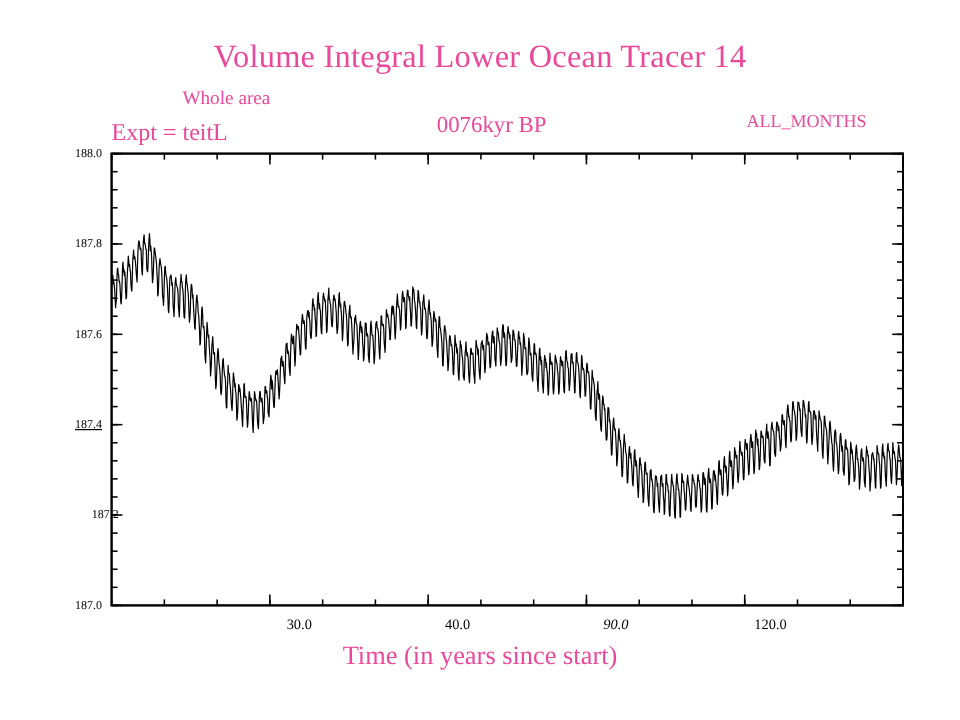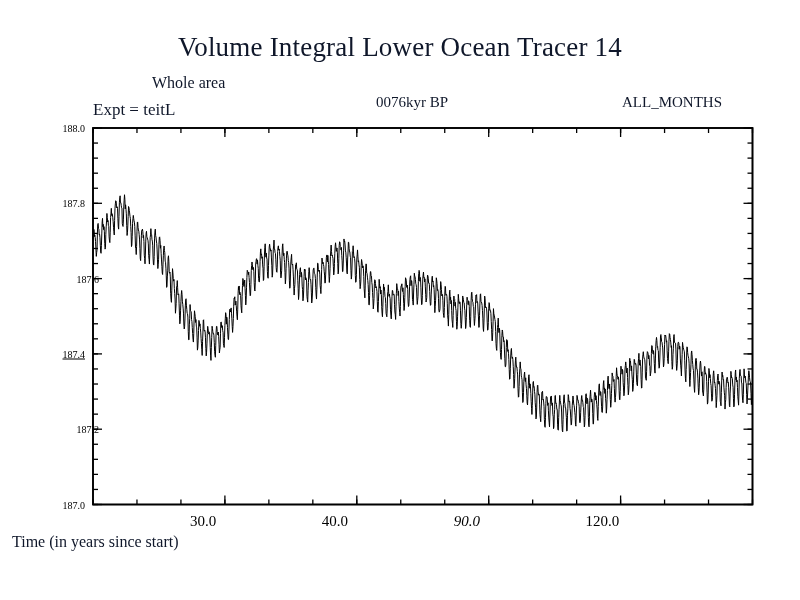--- a/index.html
+++ b/index.html
@@ -3,45 +3,45 @@
 <meta charset="utf-8">
 <style>
   html,body{margin:0;padding:0;}
   body{
     width:800px;height:600px;background:#ffffff;overflow:hidden;
     font-family:"Liberation Serif","DejaVu Serif",serif;color:#000;
     -webkit-font-smoothing:antialiased;
   }
   #page{position:relative;width:800px;height:600px;}
 
-  .txt{position:absolute;white-space:nowrap;color:#0f172a;}
+  .txt{position:absolute;white-space:nowrap;color:#ec4899;}
 
   #title{
     left:0;right:0;top:32px;text-align:center;
     font-size:27px;letter-spacing:.2px;
   }
   #subtitle{
     left:152px;top:74px;font-size:16px;
   }
-  #expt{left:93px;top:100px;font-size:17px;}
-  #age{left:376px;top:94px;font-size:15px;}
+  #expt{left:93px;top:100px;font-size:20px;}
+  #age{left:364px;top:94px;font-size:19px;}
   #months{left:622px;top:94px;font-size:15px;}
 
   #xlabel{
-    left:12px;right:0;top:533px;font-size:16px;
+    left:0;right:0;top:533px;text-align:center;font-size:22px;
   }
 
   #plotwrap{position:absolute;left:0;top:0;width:800px;height:600px;}
 
   .ytick-label{
     position:absolute;right:0;font-size:10px;text-align:right;
     width:60px;transform:translateY(-50%);
   }
   .xtick-label{
-    position:absolute;font-size:15px;text-align:left;
+    position:absolute;font-size:12px;text-align:right;
     width:70px;transform:translateX(-50%);
   }
   svg{position:absolute;left:0;top:0;}
 </style>
 </head>
 <body>
 
 <div id="page">
 
   <div class="txt" id="title">Volume Integral Lower Ocean Tracer 14</div>
@@ -163,21 +163,21 @@
         <line x1="752.5" y1="203.29999999999575" x2="743.5" y2="203.29999999999575" stroke="#000" stroke-width="1.3"></line>
         <line x1="93" y1="128" x2="102" y2="128" stroke="#000" stroke-width="1.3"></line>
         <line x1="752.5" y1="128" x2="743.5" y2="128" stroke="#000" stroke-width="1.3"></line>
         <polyline points="93.00,238.32 93.37,229.98 93.73,229.45 94.10,229.52 94.47,236.48 94.83,235.13 95.20,237.41 95.56,241.60 95.93,248.88 96.30,256.36 96.66,252.56 97.03,250.24 97.40,233.14 97.76,224.36 98.13,223.43 98.50,228.44 98.86,229.12 99.23,234.78 99.59,234.18 99.96,237.57 100.33,245.24 100.69,252.10 101.06,253.31 101.43,245.32 101.79,233.94 102.16,221.77 102.53,218.36 102.89,226.67 103.26,224.37 103.63,229.63 103.99,226.61 104.36,231.79 104.72,243.38 105.09,249.13 105.46,247.67 105.82,234.40 106.19,226.89 106.56,220.94 106.92,213.44 107.29,217.46 107.66,221.99 108.02,220.51 108.39,225.29 108.75,226.67 109.12,236.87 109.49,240.97 109.85,242.60 110.22,232.16 110.59,217.53 110.95,213.83 111.32,208.33 111.69,215.52 112.05,213.66 112.42,214.40 112.78,217.61 113.15,221.59 113.52,227.26 113.88,231.50 114.25,234.98 114.62,220.35 114.98,208.76 115.35,203.85 115.72,200.74 116.08,201.09 116.45,205.10 116.82,208.01 117.18,206.82 117.55,208.73 117.91,218.69 118.28,226.67 118.65,229.14 119.01,216.47 119.38,202.80 119.75,197.94 120.11,195.81 120.48,202.84 120.85,202.65 121.21,205.32 121.58,207.76 121.94,208.07 122.31,223.63 122.68,225.66 123.04,226.48 123.41,219.89 123.78,206.94 124.14,200.28 124.51,194.74 124.88,199.39 125.24,208.88 125.61,204.80 125.97,209.19 126.34,213.83 126.71,225.74 127.07,235.49 127.44,232.78 127.81,225.89 128.17,216.54 128.54,206.48 128.91,207.33 129.27,210.27 129.64,212.93 130.01,216.30 130.37,218.25 130.74,226.41 131.10,232.64 131.47,246.60 131.84,245.04 132.20,236.72 132.57,223.40 132.94,218.76 133.30,215.40 133.67,218.31 134.04,220.92 134.40,222.19 134.77,226.64 135.13,235.87 135.50,247.01 135.87,248.79 136.23,254.54 136.60,246.48 136.97,231.76 137.33,222.51 137.70,221.93 138.07,227.44 138.43,229.98 138.80,231.15 139.17,234.66 139.53,239.08 139.90,248.37 140.26,258.39 140.63,260.64 141.00,250.99 141.36,235.82 141.73,230.44 142.10,230.59 142.46,229.10 142.83,231.65 143.20,237.83 143.56,235.42 143.93,241.59 144.29,255.16 144.66,258.52 145.03,263.83 145.39,254.04 145.76,241.10 146.13,233.13 146.49,231.28 146.86,236.66 147.23,237.65 147.59,239.12 147.96,240.29 148.32,243.86 148.69,255.67 149.06,259.54 149.42,264.06 149.79,253.56 150.16,237.50 150.52,234.89 150.89,228.65 151.26,234.51 151.62,234.49 151.99,239.74 152.35,241.09 152.72,245.82 153.09,258.14 153.45,264.33 153.82,265.09 154.19,256.36 154.55,238.91 154.92,232.11 155.29,229.12 155.65,235.71 156.02,237.16 156.39,241.02 156.75,243.40 157.12,249.94 157.48,259.94 157.85,268.56 158.22,264.81 158.58,259.23 158.95,244.47 159.32,237.47 159.68,236.87 160.05,240.67 160.42,248.22 160.78,245.44 161.15,253.64 161.51,259.94 161.88,266.30 162.25,273.04 162.61,274.51 162.98,264.84 163.35,255.74 163.71,248.87 164.08,245.97 164.45,250.45 164.81,252.70 165.18,261.16 165.55,262.22 165.91,268.18 166.28,275.87 166.64,287.39 167.01,286.07 167.38,276.09 167.74,270.20 168.11,257.78 168.48,255.78 168.84,261.19 169.21,271.85 169.58,273.23 169.94,272.02 170.31,276.89 170.67,293.31 171.04,299.36 171.41,302.34 171.77,290.81 172.14,279.92 172.51,268.66 172.87,272.27 173.24,278.36 173.61,281.11 173.97,279.43 174.34,288.40 174.70,293.40 175.07,299.06 175.44,313.24 175.80,308.83 176.17,303.54 176.54,288.03 176.90,285.54 177.27,280.58 177.64,287.77 178.00,294.91 178.37,294.15 178.74,293.81 179.10,303.81 179.47,315.15 179.83,323.84 180.20,321.21 180.57,310.81 180.93,301.51 181.30,294.10 181.67,290.51 182.03,294.25 182.40,301.89 182.77,304.30 183.13,308.14 183.50,313.13 183.86,325.15 184.23,328.98 184.60,326.73 184.96,318.93 185.33,305.92 185.70,299.72 186.06,298.74 186.43,305.88 186.80,309.40 187.16,313.30 187.53,313.68 187.89,317.08 188.26,331.30 188.63,339.73 188.99,339.84 189.36,324.89 189.73,318.24 190.09,304.56 190.46,310.62 190.83,311.27 191.19,311.76 191.56,319.51 191.93,321.60 192.29,327.62 192.66,333.70 193.02,339.19 193.39,342.07 193.76,333.34 194.12,319.19 194.49,310.79 194.86,313.61 195.22,316.63 195.59,322.44 195.96,319.60 196.32,326.12 196.69,327.89 197.05,337.13 197.42,350.15 197.79,347.72 198.15,340.86 198.52,330.57 198.89,320.40 199.25,321.44 199.62,326.21 199.99,323.85 200.35,328.37 200.72,332.12 201.08,338.41 201.45,343.70 201.82,349.73 202.18,355.44 202.55,341.53 202.92,332.97 203.28,320.24 203.65,319.77 204.02,330.23 204.38,331.21 204.75,330.22 205.12,331.70 205.48,337.75 205.85,348.41 206.21,355.90 206.58,352.22 206.95,343.83 207.31,333.50 207.68,326.32 208.05,328.47 208.41,332.51 208.78,334.13 209.15,331.81 209.51,332.59 209.88,338.02 210.24,347.34 210.61,355.86 210.98,360.40 211.34,347.76 211.71,337.63 212.08,326.24 212.44,328.39 212.81,331.58 213.18,333.67 213.54,333.28 213.91,335.33 214.27,342.42 214.64,351.76 215.01,355.19 215.37,357.26 215.74,345.39 216.11,332.20 216.47,326.43 216.84,326.23 217.21,331.48 217.57,334.71 217.94,334.96 218.31,332.04 218.67,336.33 219.04,344.19 219.40,353.00 219.77,349.75 220.14,347.35 220.50,333.22 220.87,322.29 221.24,321.92 221.60,327.48 221.97,327.03 222.34,325.66 222.70,330.62 223.07,332.30 223.43,343.75 223.80,345.76 224.17,347.47 224.53,337.28 224.90,325.33 225.27,318.70 225.63,312.68 226.00,314.60 226.37,324.15 226.73,317.05 227.10,318.97 227.46,327.32 227.83,334.08 228.20,339.42 228.56,339.59 228.93,329.93 229.30,319.46 229.66,310.10 230.03,309.11 230.40,312.02 230.76,310.95 231.13,307.91 231.50,313.16 231.86,318.84 232.23,326.40 232.59,332.41 232.96,326.82 233.33,318.62 233.69,306.23 234.06,298.33 234.43,298.94 234.79,296.78 235.16,305.14 235.53,303.88 235.89,301.08 236.26,305.72 236.62,311.15 236.99,316.13 237.36,319.76 237.72,309.20 238.09,293.83 238.46,286.60 238.82,289.85 239.19,285.98 239.56,294.52 239.92,292.23 240.29,293.57 240.65,295.49 241.02,305.73 241.39,310.01 241.75,312.82 242.12,296.35 242.49,285.33 242.85,278.49 243.22,280.07 243.59,283.99 243.95,286.46 244.32,283.33 244.69,280.09 245.05,288.58 245.42,295.49 245.78,304.92 246.15,299.79 246.52,287.81 246.88,277.55 247.25,270.30 247.62,271.32 247.98,272.44 248.35,274.66 248.72,272.09 249.08,277.43 249.45,282.38 249.81,290.04 250.18,295.77 250.55,295.14 250.91,284.41 251.28,270.64 251.65,265.67 252.01,261.98 252.38,264.76 252.75,269.58 253.11,267.73 253.48,267.40 253.84,271.70 254.21,282.77 254.58,289.82 254.94,291.03 255.31,282.08 255.68,263.96 256.04,261.30 256.41,258.74 256.78,258.80 257.14,264.05 257.51,260.10 257.88,265.26 258.24,268.36 258.61,278.73 258.97,281.46 259.34,282.09 259.71,275.19 260.07,261.56 260.44,252.01 260.81,248.85 261.17,254.78 261.54,253.89 261.91,258.39 262.27,256.79 262.64,264.92 263.00,268.32 263.37,280.50 263.74,279.41 264.10,266.28 264.47,254.01 264.84,247.29 265.20,243.81 265.57,251.99 265.94,257.16 266.30,253.09 266.67,257.95 267.03,259.16 267.40,271.62 267.77,277.02 268.13,278.25 268.50,265.33 268.87,255.88 269.23,246.91 269.60,244.21 269.97,247.35 270.33,248.96 270.70,251.15 271.06,249.92 271.43,257.95 271.80,265.28 272.16,277.20 272.53,275.42 272.90,264.99 273.26,249.78 273.63,245.91 274.00,240.08 274.36,249.57 274.73,249.21 275.10,252.66 275.46,253.39 275.83,259.83 276.19,267.59 276.56,271.83 276.93,272.27 277.29,264.96 277.66,251.48 278.03,247.31 278.39,245.83 278.76,250.06 279.13,248.97 279.49,251.47 279.86,256.54 280.22,260.22 280.59,272.92 280.96,277.89 281.32,274.95 281.69,270.26 282.06,255.25 282.42,246.10 282.79,243.81 283.16,252.01 283.52,255.69 283.89,253.21 284.25,259.31 284.62,262.62 284.99,272.59 285.35,283.85 285.72,279.30 286.09,268.71 286.45,258.12 286.82,251.64 287.19,251.15 287.55,254.10 287.92,255.77 288.29,260.43 288.65,262.48 289.02,268.12 289.38,280.84 289.75,288.22 290.12,286.73 290.48,273.94 290.85,261.91 291.22,257.53 291.58,254.32 291.95,263.94 292.32,265.01 292.68,264.04 293.05,269.74 293.41,276.91 293.78,286.74 294.15,295.04 294.51,288.41 294.88,284.53 295.25,274.02 295.61,264.88 295.98,265.32 296.35,262.81 296.71,268.91 297.08,269.58 297.44,270.92 297.81,280.38 298.18,288.76 298.54,299.55 298.91,294.95 299.28,284.08 299.64,274.55 300.01,269.63 300.38,267.70 300.74,272.71 301.11,277.14 301.48,272.36 301.84,275.96 302.21,286.23 302.57,289.65 302.94,300.82 303.31,298.33 303.67,290.91 304.04,276.57 304.41,269.00 304.77,270.55 305.14,269.55 305.51,279.92 305.87,277.64 306.24,278.63 306.60,280.98 306.97,296.45 307.34,299.47 307.70,302.10 308.07,290.76 308.44,282.40 308.80,271.59 309.17,267.65 309.54,271.98 309.90,278.38 310.27,279.73 310.63,279.27 311.00,284.23 311.37,292.87 311.73,302.99 312.10,299.88 312.47,293.06 312.83,278.34 313.20,270.09 313.57,268.49 313.93,267.93 314.30,273.27 314.67,273.47 315.03,274.76 315.40,278.51 315.76,287.30 316.13,294.99 316.50,299.05 316.86,289.64 317.23,277.12 317.60,263.19 317.96,263.32 318.33,269.37 318.70,271.34 319.06,271.03 319.43,270.24 319.79,274.19 320.16,285.32 320.53,289.25 320.89,293.62 321.26,284.19 321.63,269.68 321.99,258.06 322.36,261.19 322.73,263.77 323.09,262.25 323.46,264.51 323.82,266.34 324.19,271.22 324.56,275.08 324.92,283.11 325.29,282.89 325.66,274.92 326.02,266.06 326.39,257.26 326.76,255.09 327.12,255.03 327.49,261.84 327.86,255.40 328.22,260.83 328.59,264.64 328.95,275.12 329.32,282.47 329.69,276.38 330.05,268.58 330.42,256.50 330.79,250.26 331.15,245.06 331.52,251.51 331.89,255.75 332.25,254.99 332.62,256.85 332.98,258.37 333.35,266.41 333.72,274.91 334.08,272.36 334.45,263.39 334.82,253.27 335.18,246.03 335.55,242.79 335.92,246.56 336.28,251.37 336.65,249.63 337.01,247.95 337.38,252.87 337.75,263.49 338.11,273.93 338.48,272.12 338.85,258.27 339.21,245.60 339.58,241.78 339.95,242.09 340.31,246.59 340.68,247.51 341.05,250.11 341.41,247.44 341.78,255.50 342.14,260.85 342.51,271.59 342.88,271.50 343.24,263.04 343.61,250.84 343.98,238.94 344.34,241.86 344.71,241.15 345.08,244.93 345.44,250.92 345.81,252.20 346.17,257.29 346.54,263.94 346.91,272.54 347.27,273.88 347.64,259.04 348.01,252.99 348.37,242.11 348.74,242.44 349.11,248.25 349.47,251.83 349.84,251.66 350.20,256.11 350.57,257.62 350.94,270.34 351.30,279.10 351.67,276.12 352.04,266.01 352.40,251.37 352.77,250.36 353.14,245.78 353.50,251.96 353.87,257.54 354.24,256.70 354.60,258.36 354.97,263.01 355.33,275.64 355.70,282.31 356.07,281.61 356.43,274.24 356.80,259.05 357.17,254.78 357.53,249.91 357.90,256.14 358.27,261.85 358.63,260.77 359.00,264.86 359.36,267.24 359.73,279.47 360.10,288.70 360.46,286.47 360.83,281.06 361.20,265.72 361.56,259.51 361.93,261.64 362.30,265.21 362.66,267.92 363.03,265.81 363.39,268.27 363.76,276.54 364.13,288.22 364.49,293.04 364.86,297.88 365.23,285.13 365.59,270.87 365.96,263.86 366.33,264.10 366.69,273.00 367.06,273.51 367.43,277.15 367.79,280.37 368.16,284.63 368.52,292.51 368.89,304.79 369.26,304.88 369.62,295.58 369.99,279.53 370.36,271.69 370.72,271.53 371.09,275.52 371.46,276.07 371.82,282.43 372.19,285.06 372.55,292.61 372.92,298.81 373.29,308.93 373.65,305.01 374.02,298.36 374.39,283.91 374.75,279.74 375.12,280.28 375.49,283.33 375.85,288.00 376.22,286.67 376.58,288.59 376.95,291.42 377.32,301.72 377.68,311.43 378.05,312.24 378.42,301.70 378.78,292.24 379.15,279.34 379.52,283.83 379.88,288.14 380.25,286.70 380.62,294.08 380.98,290.03 381.35,294.69 381.71,306.74 382.08,313.71 382.45,316.77 382.81,307.47 383.18,295.55 383.55,283.97 383.91,288.86 384.28,287.30 384.65,291.14 385.01,296.51 385.38,297.61 385.74,303.44 386.11,313.46 386.48,315.11 386.84,316.79 387.21,308.86 387.58,294.00 387.94,291.40 388.31,284.82 388.68,291.87 389.04,296.35 389.41,294.00 389.78,296.84 390.14,298.57 390.51,309.84 390.87,315.17 391.24,318.88 391.61,310.91 391.97,296.74 392.34,290.32 392.71,290.76 393.07,295.13 393.44,294.33 393.81,294.61 394.17,294.34 394.54,304.71 394.90,312.04 395.27,314.71 395.64,319.44 396.00,306.76 396.37,293.78 396.74,283.65 397.10,287.07 397.47,288.75 397.84,290.07 398.20,295.57 398.57,291.12 398.93,301.47 399.30,308.10 399.67,312.58 400.03,316.04 400.40,306.56 400.77,288.98 401.13,285.69 401.50,285.95 401.87,283.80 402.23,289.77 402.60,291.49 402.96,287.77 403.33,294.36 403.70,303.36 404.06,310.51 404.43,307.18 404.80,297.57 405.16,286.31 405.53,277.76 405.90,278.91 406.26,280.25 406.63,287.24 407.00,287.27 407.36,285.10 407.73,289.58 408.09,301.96 408.46,306.53 408.83,305.37 409.19,298.17 409.56,286.86 409.93,279.56 410.29,276.89 410.66,275.79 411.03,285.66 411.39,280.69 411.76,280.68 412.12,286.96 412.49,299.54 412.86,301.70 413.22,305.08 413.59,292.99 413.96,284.36 414.32,273.19 414.69,276.04 415.06,276.79 415.42,279.36 415.79,283.74 416.15,284.77 416.52,287.67 416.89,298.08 417.25,304.40 417.62,300.74 417.99,296.45 418.35,281.64 418.72,273.49 419.09,270.40 419.45,271.43 419.82,281.26 420.19,277.37 420.55,279.23 420.92,287.82 421.28,297.83 421.65,304.71 422.02,303.91 422.38,295.35 422.75,279.18 423.12,275.10 423.48,272.06 423.85,277.59 424.22,277.14 424.58,282.03 424.95,278.82 425.31,286.13 425.68,294.25 426.05,302.03 426.41,300.51 426.78,297.41 427.15,282.88 427.51,275.10 427.88,275.81 428.25,278.21 428.61,283.05 428.98,282.81 429.35,284.38 429.71,291.47 430.08,301.31 430.44,305.35 430.81,304.66 431.18,294.92 431.54,288.05 431.91,278.93 432.28,276.22 432.64,281.99 433.01,280.95 433.38,286.84 433.74,285.58 434.11,289.57 434.47,300.25 434.84,312.65 435.21,306.34 435.57,300.81 435.94,292.09 436.31,277.78 436.67,279.98 437.04,283.48 437.41,290.64 437.77,289.51 438.14,290.65 438.50,298.70 438.87,310.09 439.24,312.13 439.60,311.21 439.97,308.79 440.34,290.54 440.70,281.59 441.07,284.39 441.44,289.71 441.80,295.89 442.17,294.23 442.54,294.65 442.90,300.74 443.27,312.33 443.63,315.70 444.00,317.54 444.37,307.57 444.73,296.34 445.10,286.30 445.47,286.72 445.83,295.21 446.20,294.56 446.57,294.25 446.93,296.35 447.30,303.80 447.66,315.85 448.03,319.41 448.40,326.08 448.76,314.47 449.13,301.85 449.50,291.72 449.86,290.16 450.23,300.06 450.60,297.24 450.96,303.92 451.33,300.48 451.69,310.52 452.06,319.81 452.43,323.27 452.79,327.44 453.16,315.63 453.53,301.20 453.89,296.05 454.26,298.87 454.63,299.28 454.99,306.13 455.36,302.36 455.73,308.61 456.09,310.39 456.46,321.35 456.82,329.25 457.19,326.49 457.56,316.79 457.92,307.21 458.29,294.31 458.66,298.77 459.02,303.08 459.39,303.67 459.76,301.75 460.12,302.53 460.49,310.81 460.85,323.55 461.22,328.30 461.59,324.72 461.95,316.99 462.32,309.08 462.69,295.97 463.05,297.67 463.42,299.74 463.79,302.55 464.15,302.79 464.52,308.12 464.88,310.32 465.25,319.15 465.62,328.55 465.98,326.15 466.35,317.70 466.72,304.25 467.08,297.20 467.45,299.89 467.82,300.25 468.18,304.73 468.55,301.23 468.91,301.19 469.28,306.67 469.65,320.20 470.01,326.49 470.38,327.37 470.75,316.21 471.11,300.38 471.48,292.88 471.85,292.17 472.21,298.68 472.58,301.67 472.95,302.32 473.31,306.46 473.68,306.87 474.04,318.40 474.41,325.44 474.78,321.19 475.14,315.67 475.51,304.19 475.88,295.22 476.24,295.85 476.61,294.61 476.98,302.69 477.34,301.53 477.71,302.82 478.07,311.11 478.44,316.92 478.81,327.37 479.17,327.26 479.54,315.25 479.91,303.87 480.27,294.64 480.64,293.82 481.01,301.75 481.37,301.99 481.74,302.98 482.10,305.49 482.47,310.68 482.84,318.15 483.20,328.47 483.57,331.43 483.94,322.10 484.30,308.92 484.67,296.05 485.04,298.29 485.40,305.22 485.77,307.97 486.14,307.19 486.50,308.13 486.87,312.01 487.23,322.13 487.60,330.18 487.97,329.90 488.33,322.68 488.70,308.78 489.07,302.61 489.43,303.93 489.80,310.38 490.17,309.82 490.53,310.45 490.90,313.65 491.26,321.41 491.63,329.42 492.00,340.58 492.36,340.95 492.73,332.73 493.10,321.37 493.46,308.63 493.83,313.78 494.20,315.13 494.56,317.00 494.93,319.56 495.30,321.61 495.66,331.58 496.03,343.59 496.39,348.56 496.76,350.41 497.13,337.98 497.49,327.34 497.86,324.32 498.23,318.08 498.59,327.80 498.96,332.60 499.33,328.29 499.69,330.25 500.06,341.91 500.42,352.51 500.79,357.80 501.16,359.38 501.52,349.51 501.89,335.68 502.26,329.98 502.62,331.56 502.99,336.96 503.36,337.00 503.72,341.73 504.09,340.67 504.45,349.95 504.82,358.75 505.19,366.67 505.55,366.79 505.92,364.01 506.29,347.53 506.65,339.66 507.02,339.87 507.39,340.73 507.75,351.37 508.12,349.66 508.49,353.30 508.85,359.54 509.22,369.68 509.58,379.27 509.95,378.87 510.32,368.79 510.68,356.99 511.05,350.45 511.42,348.44 511.78,355.43 512.15,358.36 512.52,357.13 512.88,359.63 513.25,366.64 513.61,374.46 513.98,388.21 514.35,384.95 514.71,378.40 515.08,367.75 515.45,360.17 515.81,357.15 516.18,364.06 516.55,367.26 516.91,366.95 517.28,371.39 517.64,374.92 518.01,388.71 518.38,397.20 518.74,396.67 519.11,386.53 519.48,374.87 519.84,368.55 520.21,361.90 520.58,368.21 520.94,369.15 521.31,375.87 521.67,377.55 522.04,379.64 522.41,392.78 522.77,402.50 523.14,401.68 523.51,392.73 523.87,381.36 524.24,374.63 524.61,372.09 524.97,378.61 525.34,381.57 525.71,377.81 526.07,384.83 526.44,388.35 526.80,395.26 527.17,403.06 527.54,404.98 527.90,396.70 528.27,385.74 528.64,376.28 529.00,374.74 529.37,382.18 529.74,388.21 530.10,383.86 530.47,386.81 530.83,393.52 531.20,401.67 531.57,408.61 531.93,414.46 532.30,405.69 532.67,392.91 533.03,382.51 533.40,381.44 533.77,387.29 534.13,386.67 534.50,391.37 534.87,394.20 535.23,402.80 535.60,407.85 535.96,418.92 536.33,417.52 536.70,407.96 537.06,392.67 537.43,385.47 537.80,385.06 538.16,391.90 538.53,395.17 538.90,394.64 539.26,394.35 539.63,404.87 539.99,414.69 540.36,418.43 540.73,421.73 541.09,410.30 541.46,403.05 541.83,392.25 542.19,392.38 542.56,391.32 542.93,399.91 543.29,399.20 543.66,402.04 544.02,406.42 544.39,419.50 544.76,426.32 545.12,427.30 545.49,417.68 545.86,403.53 546.22,396.45 546.59,396.73 546.96,396.91 547.32,399.90 547.69,405.45 548.05,402.81 548.42,410.84 548.79,417.95 549.15,422.55 549.52,426.87 549.89,416.00 550.25,404.30 550.62,396.88 550.99,397.17 551.35,395.97 551.72,404.01 552.09,405.60 552.45,402.90 552.82,414.28 553.18,416.83 553.55,428.70 553.92,426.96 554.28,414.89 554.65,409.62 555.02,395.65 555.38,395.48 555.75,403.32 556.12,402.97 556.48,404.62 556.85,409.42 557.21,409.32 557.58,424.13 557.95,429.77 558.31,430.11 558.68,417.56 559.05,409.57 559.41,401.02 559.78,395.33 560.15,400.42 560.51,402.13 560.88,404.60 561.25,405.92 561.61,412.02 561.98,424.38 562.34,430.77 562.71,431.82 563.08,419.58 563.44,404.31 563.81,396.99 564.18,394.78 564.54,402.05 564.91,403.57 565.28,407.85 565.64,407.62 566.01,413.05 566.37,417.57 566.74,431.13 567.11,430.63 567.47,415.26 567.84,408.77 568.21,394.65 568.57,396.25 568.94,401.80 569.31,401.22 569.67,401.16 570.04,408.52 570.40,411.06 570.77,418.08 571.14,425.08 571.50,424.50 571.87,417.39 572.24,405.25 572.60,401.05 572.97,395.98 573.34,399.31 573.70,403.94 574.07,405.33 574.43,407.96 574.80,412.30 575.17,415.78 575.53,424.71 575.90,426.17 576.27,413.98 576.63,405.20 577.00,395.39 577.37,396.91 577.73,400.12 578.10,400.03 578.47,403.00 578.83,403.68 579.20,406.71 579.56,420.96 579.93,422.78 580.30,421.73 580.66,412.77 581.03,404.88 581.40,398.07 581.76,395.51 582.13,400.48 582.50,400.15 582.86,402.70 583.23,406.58 583.59,407.43 583.96,417.51 584.33,426.88 584.69,424.79 585.06,415.53 585.43,403.82 585.79,394.26 586.16,393.73 586.53,396.40 586.89,403.78 587.26,398.26 587.63,399.41 587.99,404.35 588.36,417.34 588.72,425.78 589.09,426.81 589.46,416.18 589.82,400.34 590.19,394.53 590.56,390.19 590.92,396.44 591.29,402.14 591.66,398.91 592.02,399.65 592.39,402.72 592.75,413.54 593.12,424.15 593.49,423.80 593.85,412.07 594.22,397.27 594.59,392.39 594.95,392.24 595.32,392.72 595.69,400.15 596.05,395.62 596.42,400.36 596.78,404.58 597.15,409.04 597.52,418.42 597.88,420.43 598.25,406.58 598.62,395.07 598.98,385.32 599.35,383.83 599.72,392.25 600.08,395.50 600.45,391.58 600.82,391.83 601.18,397.71 601.55,406.25 601.91,412.05 602.28,412.51 602.65,407.00 603.01,390.35 603.38,383.03 603.75,380.59 604.11,389.32 604.48,387.90 604.85,393.46 605.21,388.90 605.58,398.59 605.94,403.07 606.31,413.18 606.68,409.05 607.04,399.64 607.41,390.48 607.78,379.27 608.14,376.12 608.51,383.88 608.88,388.57 609.24,388.57 609.61,383.94 609.97,390.67 610.34,399.49 610.71,407.28 611.07,403.46 611.44,393.35 611.81,385.71 612.17,372.93 612.54,375.92 612.91,376.36 613.27,381.52 613.64,381.20 614.00,379.49 614.37,388.30 614.74,398.12 615.10,402.13 615.47,397.64 615.84,392.00 616.20,376.63 616.57,367.77 616.94,373.16 617.30,375.77 617.67,377.67 618.04,379.30 618.40,376.85 618.77,380.16 619.13,390.76 619.50,399.37 619.87,399.90 620.23,391.40 620.60,372.92 620.97,366.19 621.33,369.83 621.70,369.82 622.07,374.19 622.43,369.36 622.80,370.97 623.16,382.60 623.53,387.87 623.90,395.79 624.26,393.75 624.63,385.07 625.00,368.99 625.36,365.66 625.73,361.90 626.10,365.67 626.46,372.81 626.83,369.85 627.20,368.10 627.56,377.61 627.93,385.36 628.29,394.81 628.66,392.13 629.03,384.84 629.39,368.83 629.76,358.31 630.13,362.28 630.49,361.09 630.86,367.16 631.23,370.88 631.59,365.86 631.96,374.94 632.32,379.35 632.69,391.42 633.06,389.61 633.42,383.31 633.79,371.14 634.16,359.28 634.52,359.75 634.89,363.88 635.26,364.49 635.62,363.28 635.99,364.72 636.35,372.95 636.72,382.47 637.09,384.85 637.45,385.77 637.82,374.47 638.19,363.07 638.55,358.55 638.92,353.34 639.29,362.32 639.65,365.21 640.02,359.93 640.38,364.03 640.75,366.70 641.12,379.44 641.48,388.16 641.85,387.72 642.22,372.90 642.58,358.97 642.95,354.54 643.32,351.73 643.68,356.24 644.05,357.89 644.42,359.08 644.78,359.71 645.15,365.09 645.51,377.93 645.88,378.80 646.25,380.31 646.61,371.29 646.98,355.82 647.35,351.63 647.71,352.28 648.08,353.48 648.45,358.94 648.81,355.29 649.18,357.46 649.54,365.10 649.91,366.45 650.28,375.86 650.64,373.70 651.01,370.32 651.38,353.42 651.74,345.57 652.11,345.80 652.48,351.35 652.84,352.83 653.21,354.08 653.57,350.55 653.94,355.53 654.31,363.34 654.67,370.05 655.04,373.11 655.41,358.96 655.77,346.25 656.14,340.63 656.51,337.41 656.87,340.52 657.24,347.40 657.61,346.52 657.97,350.43 658.34,350.73 658.70,362.12 659.07,368.22 659.44,367.12 659.80,359.01 660.17,347.69 660.54,335.49 660.90,334.55 661.27,337.87 661.64,341.70 662.00,342.26 662.37,345.15 662.73,347.95 663.10,356.97 663.47,366.93 663.83,364.93 664.20,358.24 664.57,344.62 664.93,334.99 665.30,336.02 665.67,335.43 666.03,338.15 666.40,342.13 666.76,340.82 667.13,350.77 667.50,358.62 667.86,361.41 668.23,363.69 668.60,351.85 668.96,341.54 669.33,333.64 669.70,334.14 670.06,337.38 670.43,339.53 670.80,342.89 671.16,347.45 671.53,345.73 671.89,361.58 672.26,369.27 672.63,366.72 672.99,354.68 673.36,348.23 673.73,336.28 674.09,334.56 674.46,342.42 674.83,342.66 675.19,343.23 675.56,343.18 675.92,349.88 676.29,363.79 676.66,370.40 677.02,366.94 677.39,360.81 677.76,346.27 678.12,342.41 678.49,342.24 678.86,343.41 679.22,349.21 679.59,345.97 679.96,346.93 680.32,358.08 680.69,365.16 681.05,369.71 681.42,375.96 681.79,364.08 682.15,354.63 682.52,342.39 682.89,345.24 683.25,347.55 683.62,349.23 683.99,350.34 684.35,351.77 684.72,360.80 685.08,370.99 685.45,378.78 685.82,381.83 686.18,369.49 686.55,359.05 686.92,346.77 687.28,347.12 687.65,352.41 688.02,355.30 688.38,356.85 688.75,358.64 689.11,363.21 689.48,376.91 689.85,386.52 690.21,380.56 690.58,372.41 690.95,364.84 691.31,353.04 691.68,350.95 692.05,354.64 692.41,360.77 692.78,364.60 693.14,368.89 693.51,370.44 693.88,379.93 694.24,388.14 694.61,392.37 694.98,383.04 695.34,366.10 695.71,358.92 696.08,358.28 696.44,360.37 696.81,369.13 697.18,369.17 697.54,372.90 697.91,378.83 698.27,387.79 698.64,394.78 699.01,391.64 699.37,383.13 699.74,370.92 700.11,363.26 700.47,361.03 700.84,363.98 701.21,371.65 701.57,376.08 701.94,371.72 702.30,376.87 702.67,392.54 703.04,393.75 703.40,395.97 703.77,389.15 704.14,372.63 704.50,366.47 704.87,366.46 705.24,374.29 705.60,372.76 705.97,374.21 706.34,374.51 706.70,381.68 707.07,392.18 707.43,404.11 707.80,402.60 708.17,394.11 708.53,381.21 708.90,368.46 709.27,370.61 709.63,377.65 710.00,374.60 710.37,378.45 710.73,383.54 711.10,385.41 711.46,393.90 711.83,401.22 712.20,400.28 712.56,397.23 712.93,380.28 713.30,373.61 713.66,370.82 714.03,375.32 714.40,382.75 714.76,382.02 715.13,385.24 715.49,388.58 715.86,396.14 716.23,407.63 716.59,402.28 716.96,395.27 717.33,380.57 717.69,375.38 718.06,374.00 718.43,380.45 718.79,384.20 719.16,381.34 719.52,382.31 719.89,387.09 720.26,401.23 720.62,402.85 720.99,405.82 721.36,392.31 721.72,380.05 722.09,372.03 722.46,376.62 722.82,375.55 723.19,379.94 723.56,379.54 723.92,387.16 724.29,392.17 724.65,395.82 725.02,409.07 725.39,402.80 725.75,399.63 726.12,387.38 726.49,379.17 726.85,378.19 727.22,377.19 727.59,379.13 727.95,382.94 728.32,382.37 728.68,387.82 729.05,396.10 729.42,405.51 729.78,406.81 730.15,393.14 730.52,386.10 730.88,371.34 731.25,374.42 731.62,378.01 731.98,377.64 732.35,378.71 732.72,384.92 733.08,387.32 733.45,398.31 733.81,406.89 734.18,406.01 734.55,394.26 734.91,382.03 735.28,372.59 735.65,369.98 736.01,379.83 736.38,376.98 736.75,381.98 737.11,380.30 737.48,387.37 737.84,396.76 738.21,400.81 738.58,405.17 738.94,393.05 739.31,378.35 739.68,371.85 740.04,369.45 740.41,375.60 740.78,375.52 741.14,376.20 741.51,382.78 741.87,382.85 742.24,393.96 742.61,400.32 742.97,402.74 743.34,394.79 743.71,379.99 744.07,368.84 744.44,374.88 744.81,377.84 745.17,376.04 745.54,378.98 745.90,382.53 746.27,383.52 746.64,394.45 747.00,403.97 747.37,399.45 747.74,390.91 748.10,383.59 748.47,375.15 748.84,370.71 749.20,373.07 749.57,377.76 749.94,381.21 750.30,381.60 750.67,384.87 751.03,393.62 751.40,404.62 751.77,400.04 752.13,390.13 752.50,380.08" fill="none" stroke="#000000" stroke-width="1" stroke-linejoin="round" stroke-linecap="round"></polyline>
         <rect x="93" y="128" width="659.5" height="376.5" fill="none" stroke="#000000" stroke-width="1.6"></rect>
       </svg>
     <div id="ylabels">
         <div class="ytick-label" style="top: 504.5px; left: 25px; text-align: right;">187.0</div>
         <div class="ytick-label" style="top: 429.2px; left: 39px;">187.2</div>
         <div class="ytick-label" style="top: 353.9px; left: 25px; text-decoration: underline;">187.4</div>
-        <div class="ytick-label" style="top: 278.6px; left: 39px;">187.6</div>
+        <div class="ytick-label" style="top: 278.6px; left: 25px;">187.6</div>
         <div class="ytick-label" style="top: 203.3px; left: 25px;">187.8</div>
         <div class="ytick-label" style="top: 128px; left: 25px;">188.0</div>
       </div>
     <div id="xlabels">
         <div class="xtick-label" style="left: 224.9px; top: 512.5px;">30.0</div>
         <div class="xtick-label" style="left: 356.8px; top: 512.5px;">40.0</div>
         <div class="xtick-label" style="left: 488.7px; top: 512.5px; font-style: italic;">90.0</div>
         <div class="xtick-label" style="left: 620.6px; top: 512.5px;">120.0</div>
       </div>
   </div>

